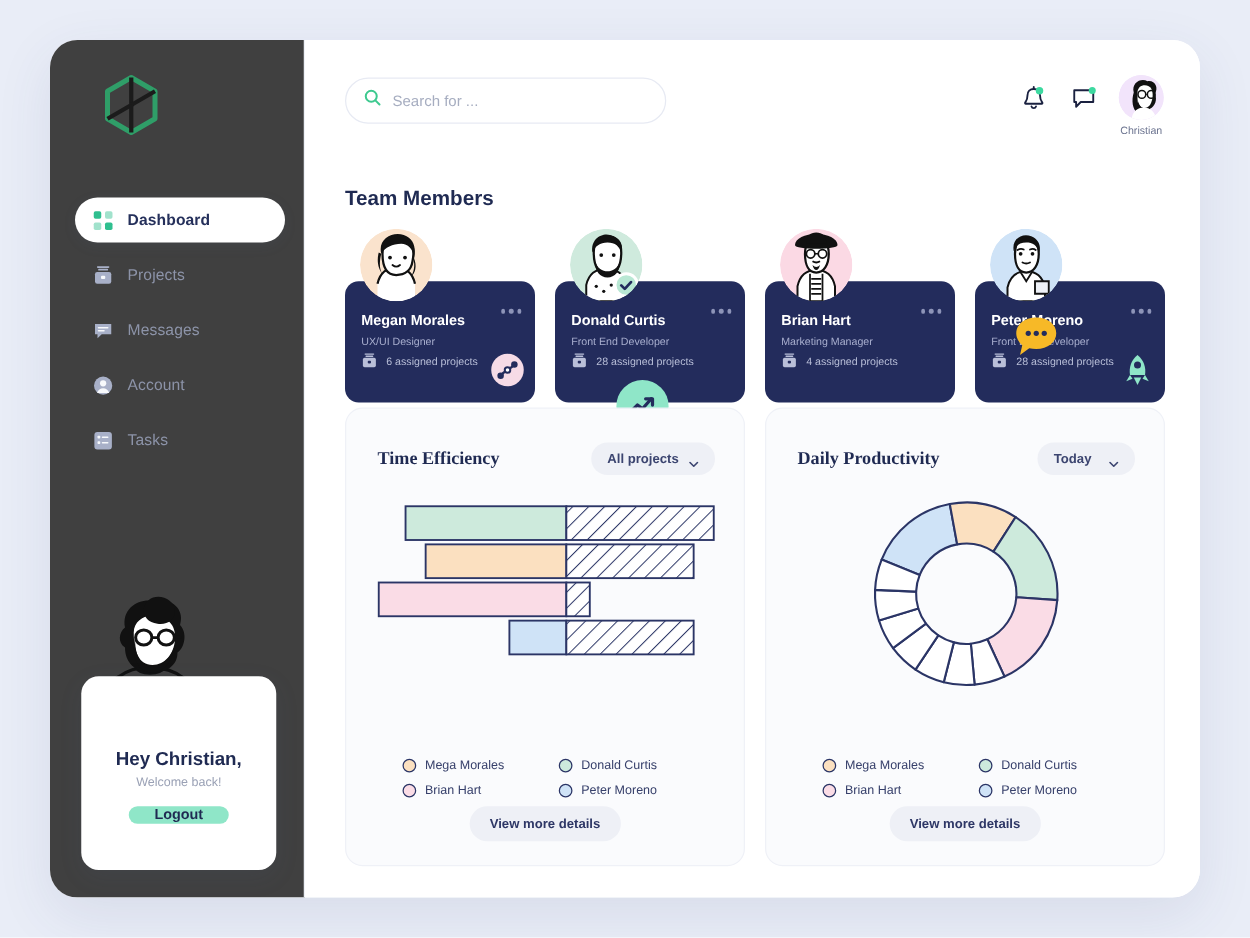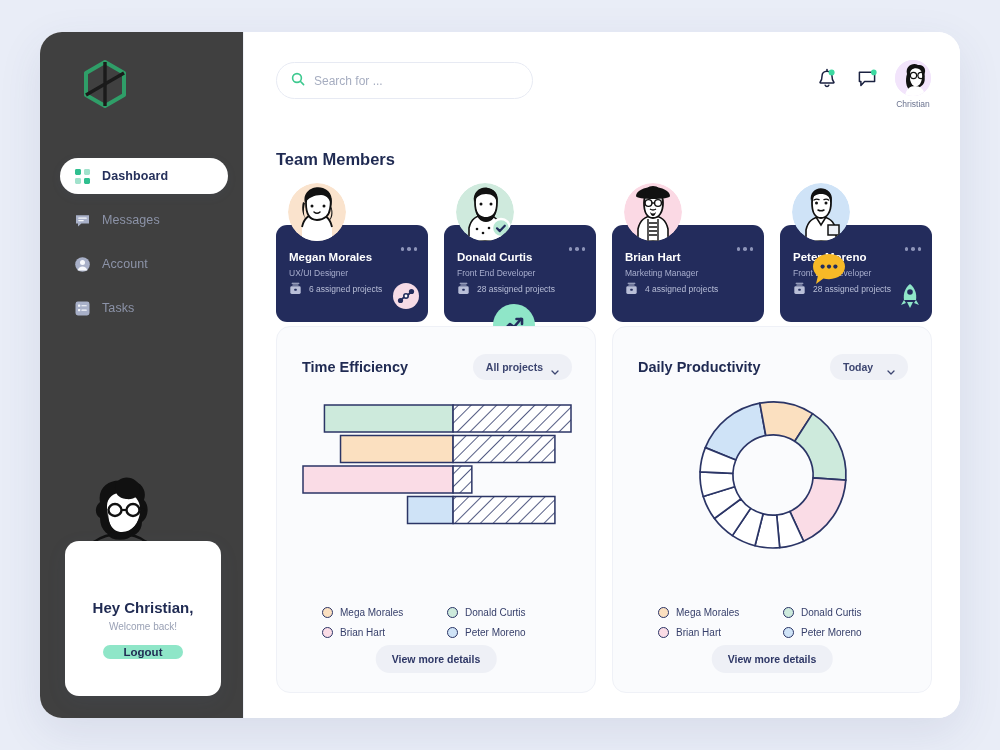--- a/index.html
+++ b/index.html
@@ -119,21 +119,21 @@
   #f-trend { left: 249px; top: 272px; width: 42px; height: 42px; }
   #f-chat  { left: 566px; top: 219px; width: 38px; height: 38px; }
 
   
   .chart-card {
     position: absolute; top: 294px; width: 320px; height: 367px;
     background: #fafbfd; border: 1px solid #eff1f7; border-radius: 14px;
   }
   #card-left { left: 32px; }
   #card-right { left: 368px; }
-  .c-title { position: absolute; left: 25px; top: 32px; font-size: 14.5px; font-weight: bold; color: #1f2a52; }
+  .c-title { position: absolute; left: 25px; top: 32px; font-size: 14.5px; font-weight: bold; color: #1f2a52; font-family: Liberation Serif, serif; }
   .c-drop {
     position: absolute; right: 23px; top: 27px; height: 26px;
     background: #eef0f6; border: none; border-radius: 13px;
     display: flex; align-items: center; gap: 8px; padding: 0 13px;
     font-family: inherit; font-size: 10.5px; font-weight: bold; color: #3c4570; cursor: pointer;
   }
   .chev { width: 8px; height: 5px; display:block; }
   .c-legend { position: absolute; left: 0; right: 0; top: 244px; margin-top: 36px; }
   .leg-row { display: flex; justify-content: center; gap: 22px; margin-bottom: 9px; }
   .leg { display: flex; align-items: center; gap: 7px; width: 103px; cursor: pointer; }
@@ -170,20 +170,31 @@
           <svg viewBox="0 0 17 17" width="17" height="17">
             <rect x="1" y="1" width="6" height="6" rx="1.4" fill="#2fbf8f"></rect>
             <rect x="10" y="1" width="6" height="6" rx="1.4" fill="#2fbf8f" opacity=".45"></rect>
             <rect x="1" y="10" width="6" height="6" rx="1.4" fill="#2fbf8f" opacity=".45"></rect>
             <rect x="10" y="10" width="6" height="6" rx="1.4" fill="#2fbf8f"></rect>
           </svg>
         </span>
         <span class="nav-label">Dashboard</span>
       </div>
 
+      <div class="nav-item">
+        <span class="nav-ico">
+          <svg viewBox="0 0 17 17" width="17" height="17">
+            <rect x="2" y="5.5" width="13" height="9.5" rx="1.8" fill="#a8b0c8"></rect>
+            <rect x="4.5" y="3" width="8" height="1.4" rx=".7" fill="#a8b0c8"></rect>
+            <rect x="3.5" y="1" width="10" height="1.3" rx=".65" fill="#a8b0c8"></rect>
+            <rect x="6.8" y="8.6" width="3.4" height="2.6" rx=".8" fill="#f7f9fc"></rect>
+          </svg>
+        </span>
+        <span class="nav-label">Projects</span>
+      </div>
 
       <div class="nav-item">
         <span class="nav-ico">
           <svg viewBox="0 0 17 17" width="17" height="17">
             <path d="M2 3.2h13v8.2H7.4L4 14.6v-3.2H2z" fill="#a8b0c8"></path>
             <rect x="4.2" y="5.6" width="8.6" height="1.2" rx=".6" fill="#f7f9fc"></rect>
             <rect x="4.2" y="8" width="5.6" height="1.2" rx=".6" fill="#f7f9fc"></rect>
           </svg>
         </span>
         <span class="nav-label">Messages</span>

